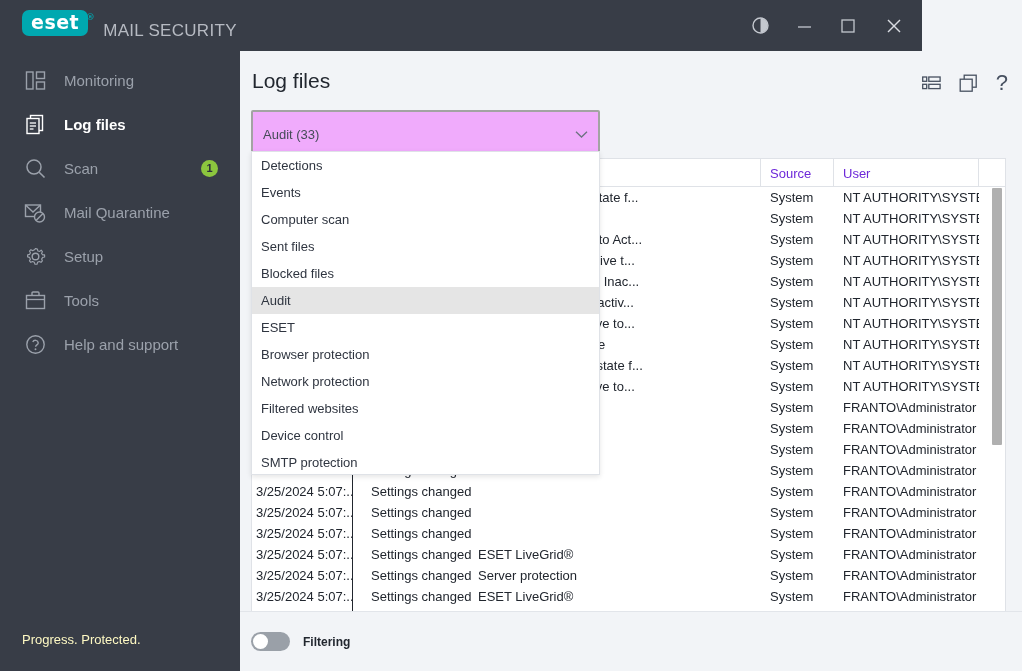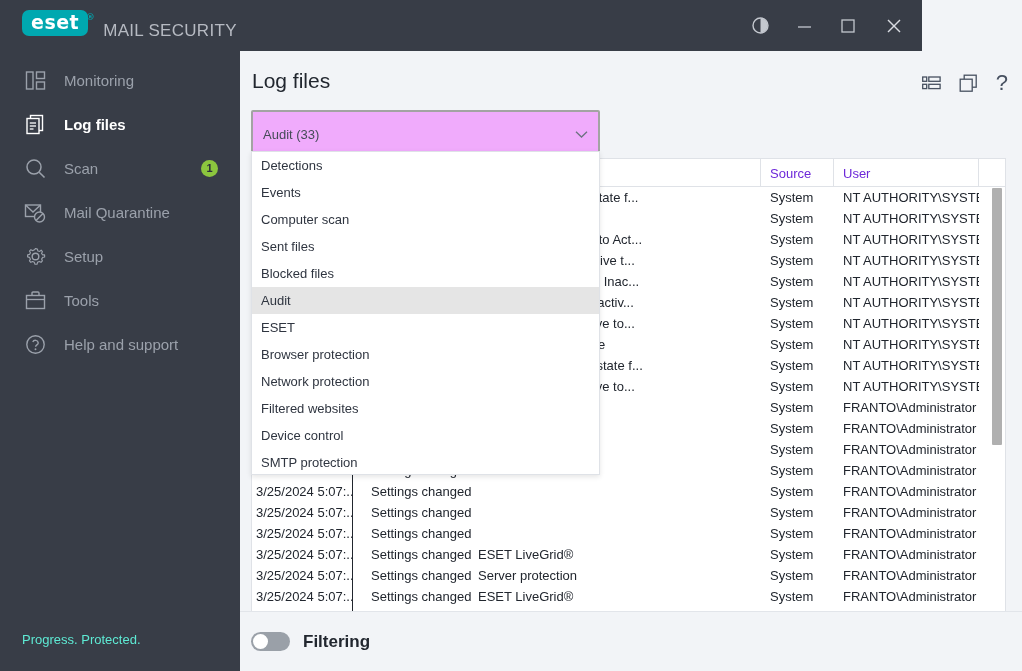--- a/index.html
+++ b/index.html
@@ -97,21 +97,21 @@
     width: 17px; height: 17px;
     border-radius: 50%;
     background: #8cc63e;
     color: #2b3039;
     font-size: 11px; font-weight: bold;
     display: flex; align-items: center; justify-content: center;
   }
   .status-text {
     position: absolute;
     left: 22px; bottom: 24px;
-    color: #5eead4;
+    color: #fef9c3;
     font-size: 13px;
   }
 
   
   .main {
     position: absolute;
     top: 51px; left: 240px;
     width: 782px; height: 620px;
     background: #f2f4f7;
   }
@@ -259,21 +259,21 @@
     margin-right: 13px;
   }
   .toggle .knob {
     position: absolute;
     left: 2px; top: 2px;
     width: 15px; height: 15px;
     border-radius: 50%;
     background: #ffffff;
   }
   .filter-label {
-    font-size: 17px;
+    font-size: 12px;
     font-weight: bold;
     color: #22272f;
   }
 </style>
 </head>
 <body>
 
 <div id="app">
 
   <div class="titlebar">

